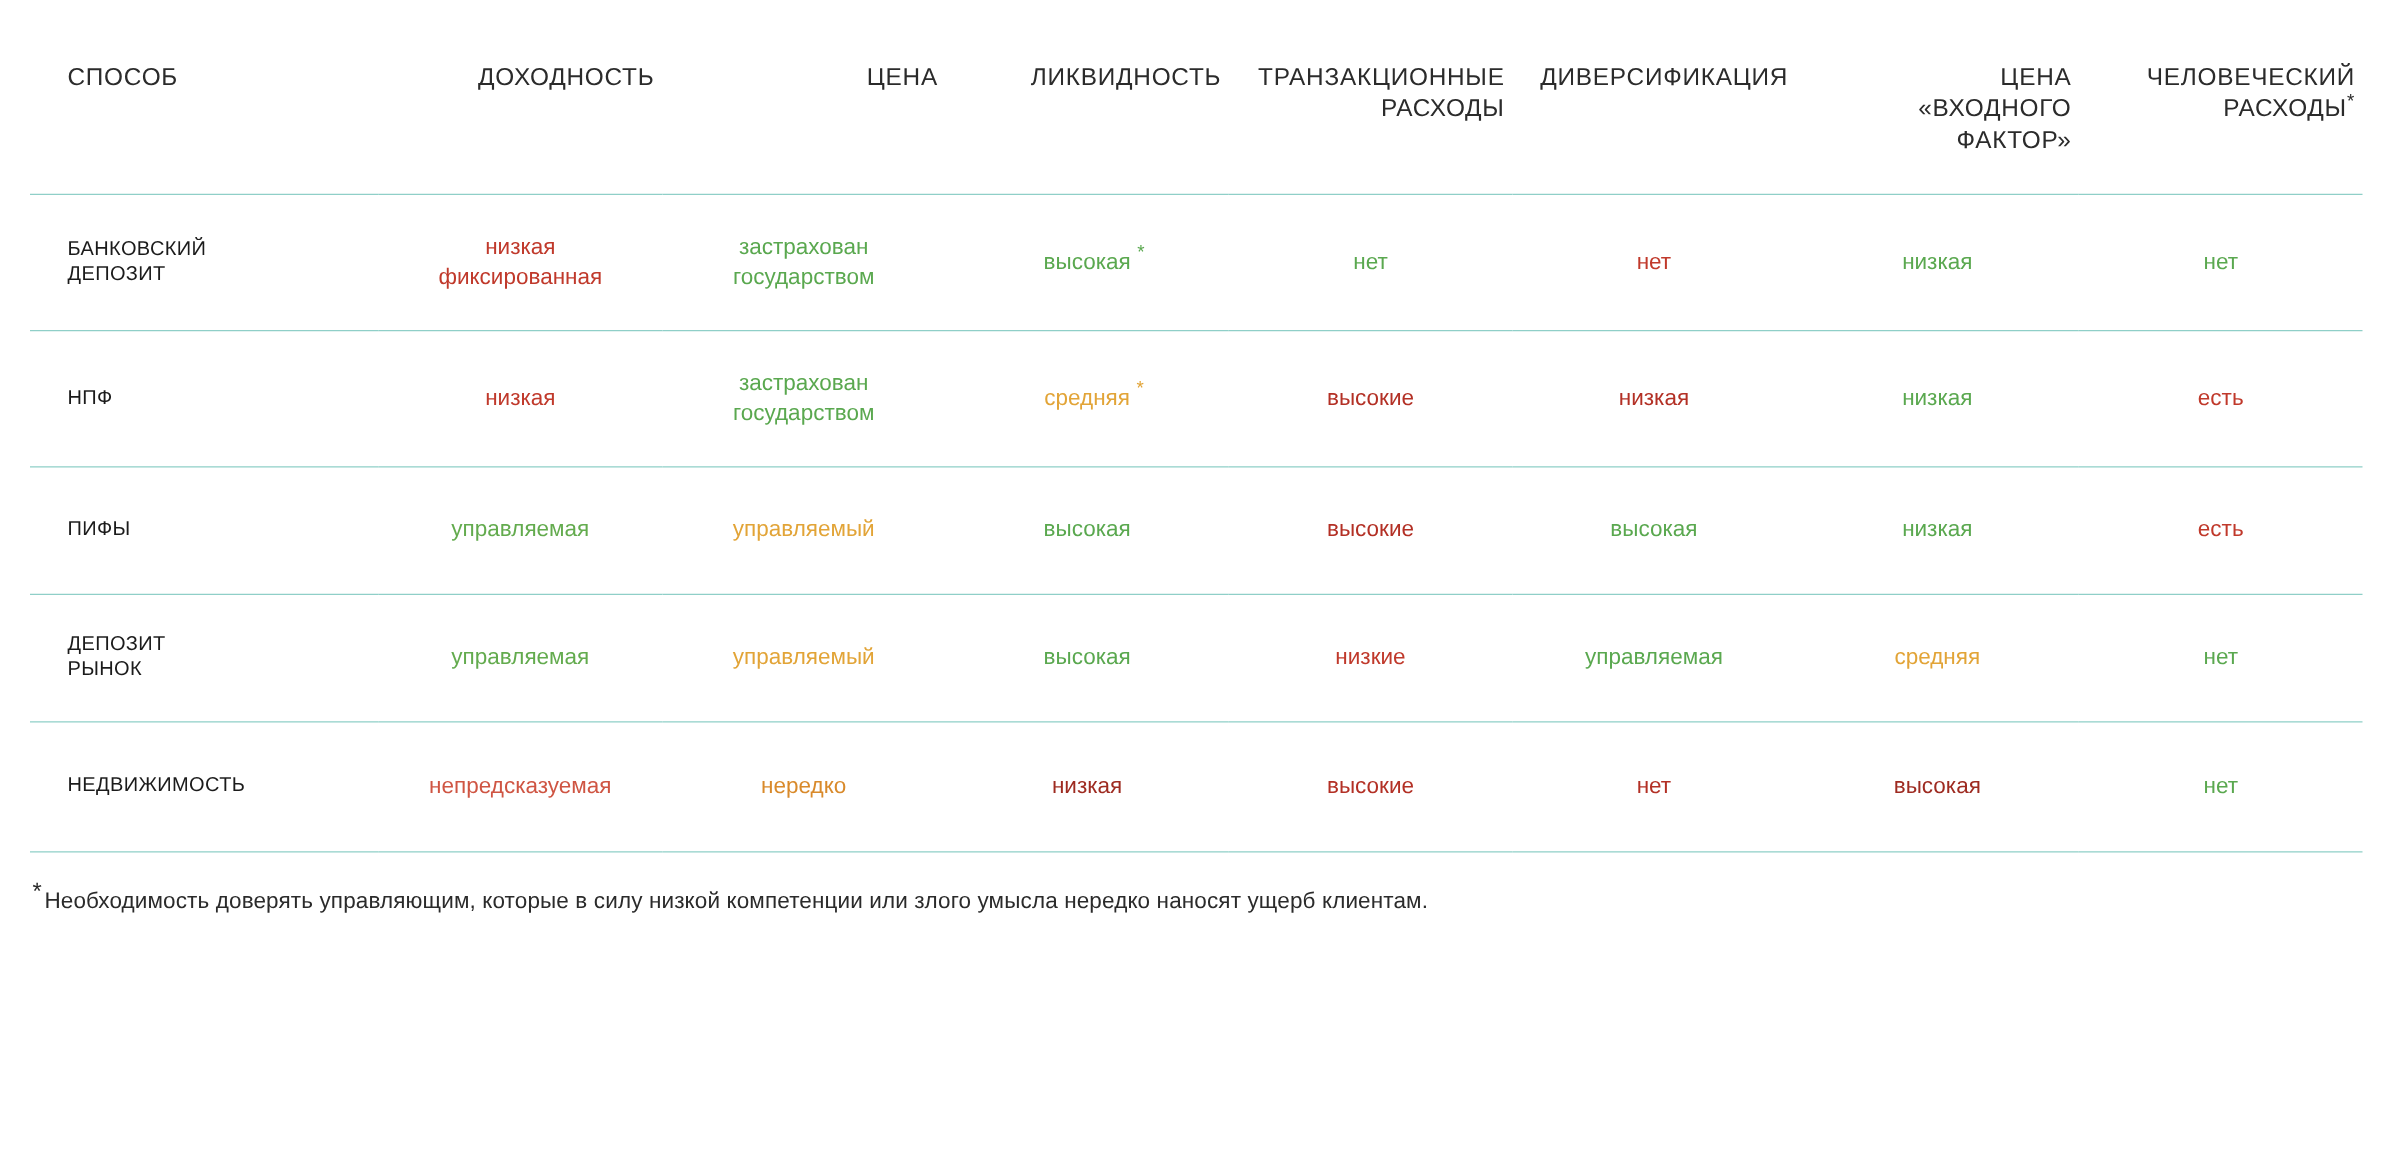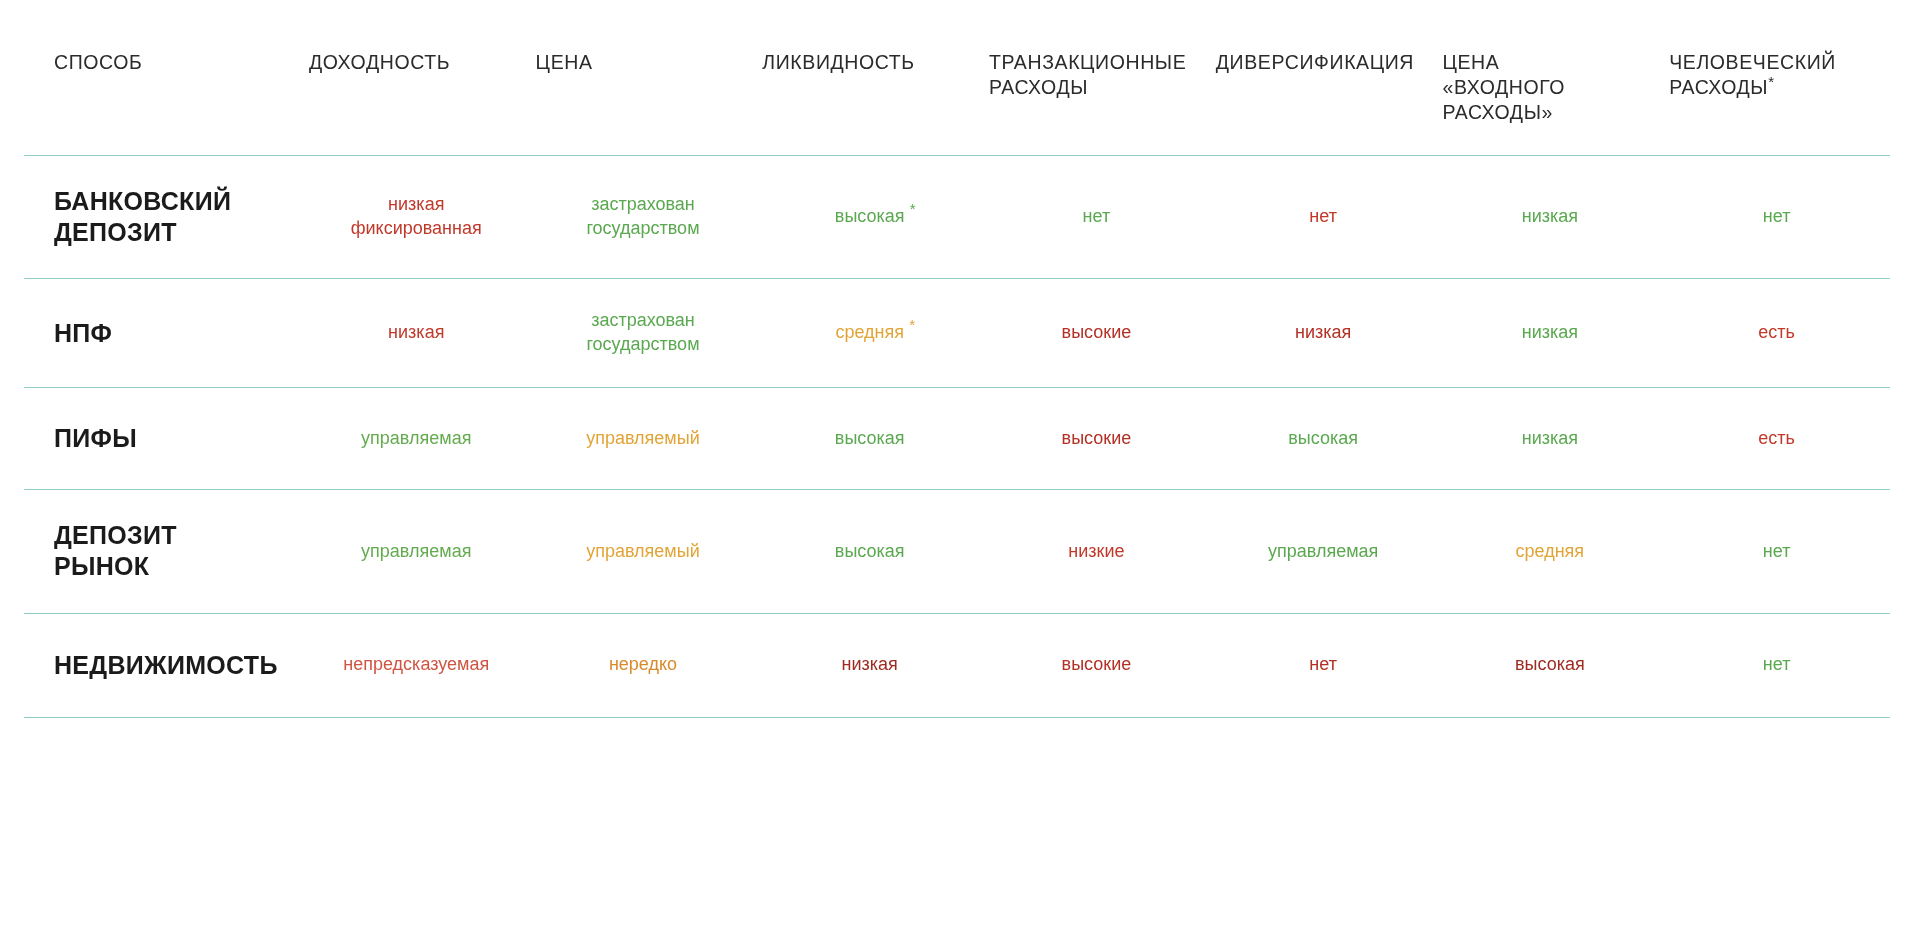--- a/index.html
+++ b/index.html
@@ -33,21 +33,21 @@
   
   col.c-method { width: 278px; }
   col.c-data   { width: 226px; }
 
   
   thead th {
     font-weight: 400;
     font-size: 19.5px;
     letter-spacing: 0.6px;
     color: #2b2b2b;
-    text-align: left;
+    text-align: right;
     vertical-align: top;
     padding: 0 6px 30px 6px;
     line-height: 1.28;
     border-bottom: 1.5px solid #8fcfc8;
   }
   thead th.method-head {
     text-align: left;
     padding-left: 30px;
   }
   thead th .sup {
@@ -66,22 +66,22 @@
     font-size: 18px;
     line-height: 1.33;
     padding: 30px 8px;
     height: 96px;
     box-sizing: border-box;
   }
   tbody td.method {
     text-align: left;
     padding-left: 30px;
     padding-right: 10px;
-    font-weight: bold;
-    font-size: 25px;
+    font-weight: normal;
+    font-size: 16px;
     letter-spacing: 0.3px;
     color: #1b1b1b;
     line-height: 1.25;
   }
   tbody tr.row-deposit td { height: 100px; }
   tbody tr.row-npf td { height: 100px; }
   tbody tr.row-pif td { height: 102px; }
   tbody tr.row-stock td { height: 102px; }
   tbody tr.row-realty td { height: 104px; }
 
@@ -151,21 +151,21 @@
         <th>
           <span>ТРАНЗАКЦИОННЫЕ</span><br>
           <span>РАСХОДЫ</span>
         </th>
         <th>
           <span>ДИВЕРСИФИКАЦИЯ</span>
         </th>
         <th>
           <span>ЦЕНА</span><br>
           <span>«ВХОДНОГО</span><br>
-          <span>РАСХОДЫ»</span>
+          <span>ФАКТОР»</span>
         </th>
         <th>
           <span>ЧЕЛОВЕЧЕСКИЙ</span><br>
           <span>РАСХОДЫ</span><span class="sup">*</span>
         </th>
       </tr>
     </thead>
 
     <tbody>
 
@@ -305,14 +305,17 @@
           <span>высокая</span>
         </td>
         <td class="v-green">
           <span>нет</span>
         </td>
       </tr>
 
     </tbody>
   </table>
 
+  <p class="footnote">
+    <span class="fstar">*</span><span>Необходимость доверять управляющим, которые в силу низкой компетенции или злого умысла нередко наносят ущерб клиентам.</span>
+  </p>
 
 </div>
 
 </body></html>

